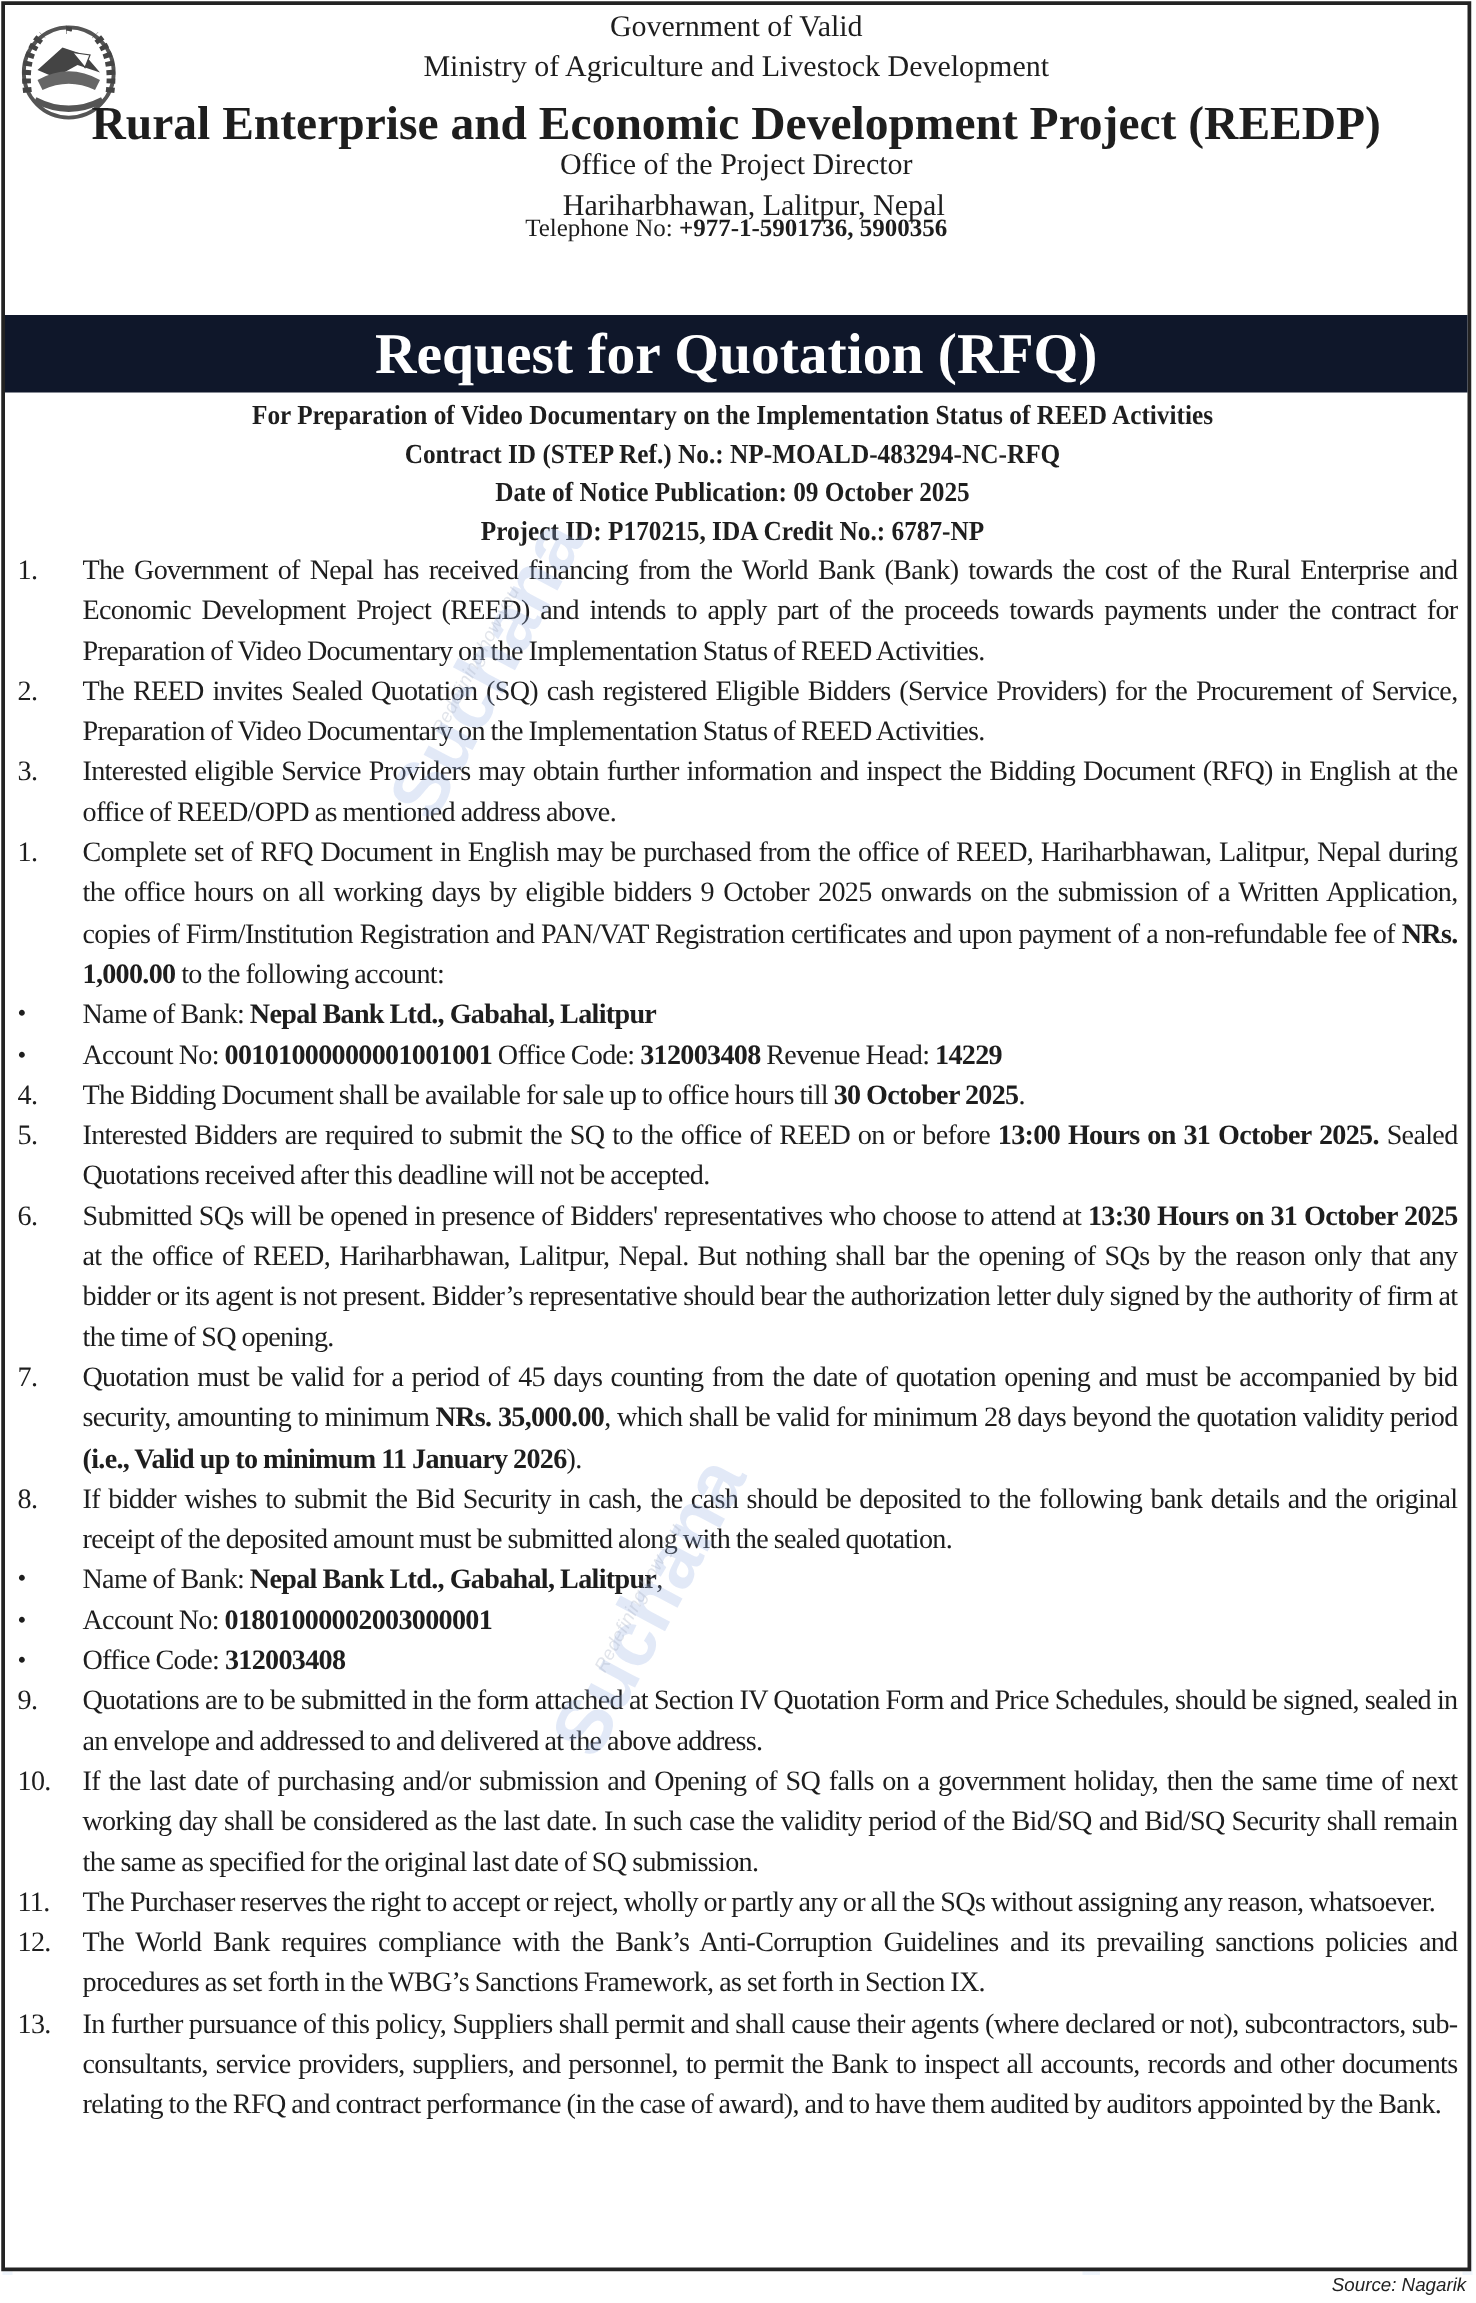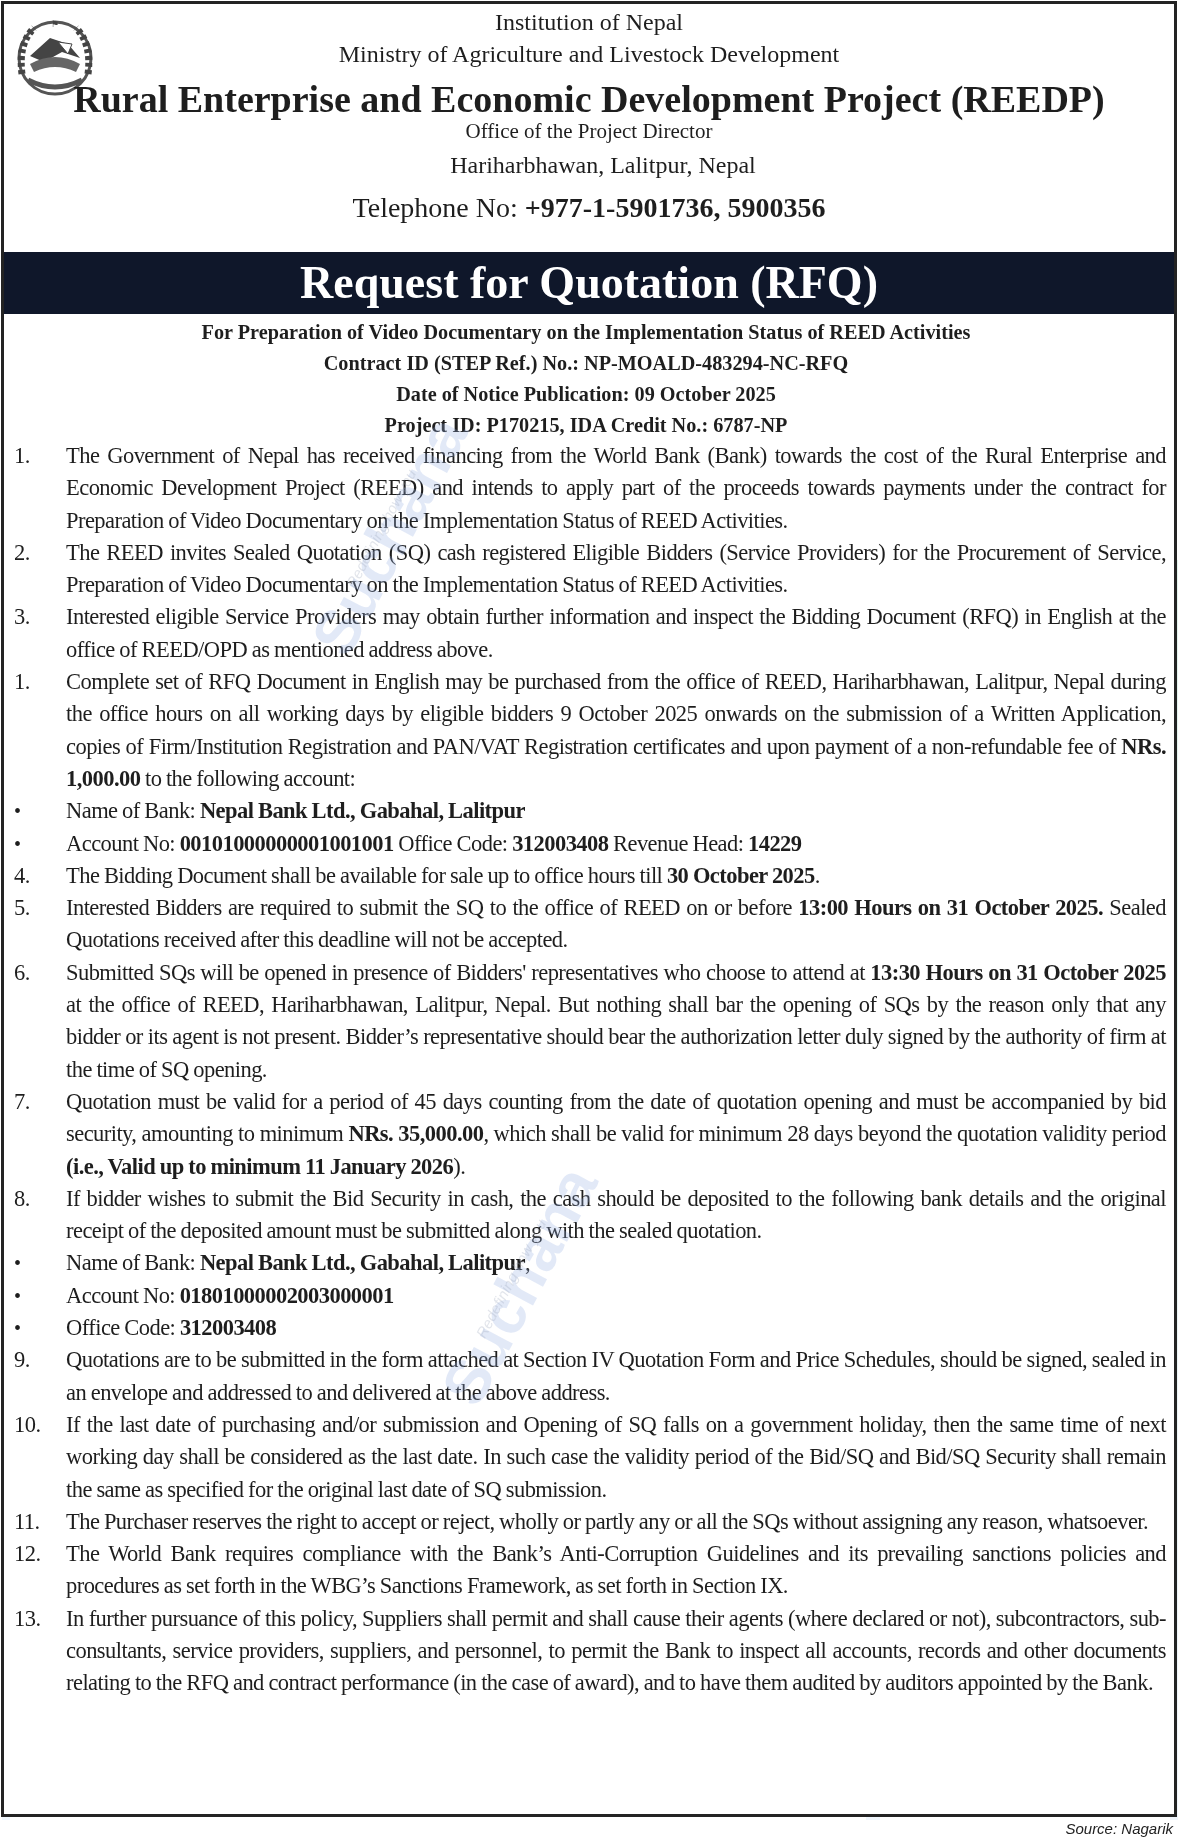--- a/index.html
+++ b/index.html
@@ -79,23 +79,23 @@
     .h-line {
       position: absolute;
       left: 0;
       right: 0;
       text-align: center;
       white-space: nowrap;
     }
     .h-gov { top: 5px; font-size: 24px; }
     .h-ministry { top: 37px; font-size: 24px; }
     .h-project { top: 73px; font-size: 38px; font-weight: bold; }
-    .h-office { top: 115px; font-size: 21px; }
+    .h-office { top: 115px; font-size: 24px; }
     .h-address { top: 148px; font-size: 24px; padding-left: 28px; }
-    .h-phone { top: 188px; font-size: 28px; }
+    .h-phone { top: 168px; font-size: 20px; }
     .h-email { top: 212px; font-size: 24px; }
     .bold { font-weight: bold; }
 
     
     .title-bar {
       position: absolute;
       left: 0;
       top: 248px;
       width: 1170px;
       height: 62px;
@@ -180,21 +180,21 @@
       <ellipse cx="41" cy="44" rx="36" ry="36" fill="none" stroke="#555" stroke-width="3"></ellipse>
       <path d="M8 60 Q 4 30 20 14" fill="none" stroke="#444" stroke-width="7" stroke-dasharray="4 3"></path>
       <path d="M74 60 Q 78 30 62 14" fill="none" stroke="#444" stroke-width="7" stroke-dasharray="4 3"></path>
       <polygon points="16,42 36,24 54,30 66,44 48,38 30,48" fill="#444"></polygon>
       <polygon points="44,28 58,30 54,40" fill="#fff" stroke="#444" stroke-width="1"></polygon>
       <path d="M16 50 Q 41 36 66 50 L 62 58 Q 41 48 20 58 Z" fill="#666"></path>
       <path d="M14 66 Q 41 80 68 66" fill="none" stroke="#555" stroke-width="5"></path>
       <text x="41" y="13" font-size="9" text-anchor="middle" fill="#444">⚑</text>
     </svg>
 
-    <div class="h-line h-gov">Institution of Nepal</div>
+    <div class="h-line h-gov">Government of Valid</div>
     <div class="h-line h-ministry">Ministry of Agriculture and Livestock Development</div>
     <div class="h-line h-project">Rural Enterprise and Economic Development Project (REEDP)</div>
     <div class="h-line h-office">Office of the Project Director</div>
     <div class="h-line h-address">Hariharbhawan, Lalitpur, Nepal</div>
     <div class="h-line h-phone">
       <span>Telephone No: </span><span class="bold">+977-1-5901736, 5900356</span>
     </div>
   </div>
 
   <div class="title-bar">Request for Quotation (RFQ)</div>

